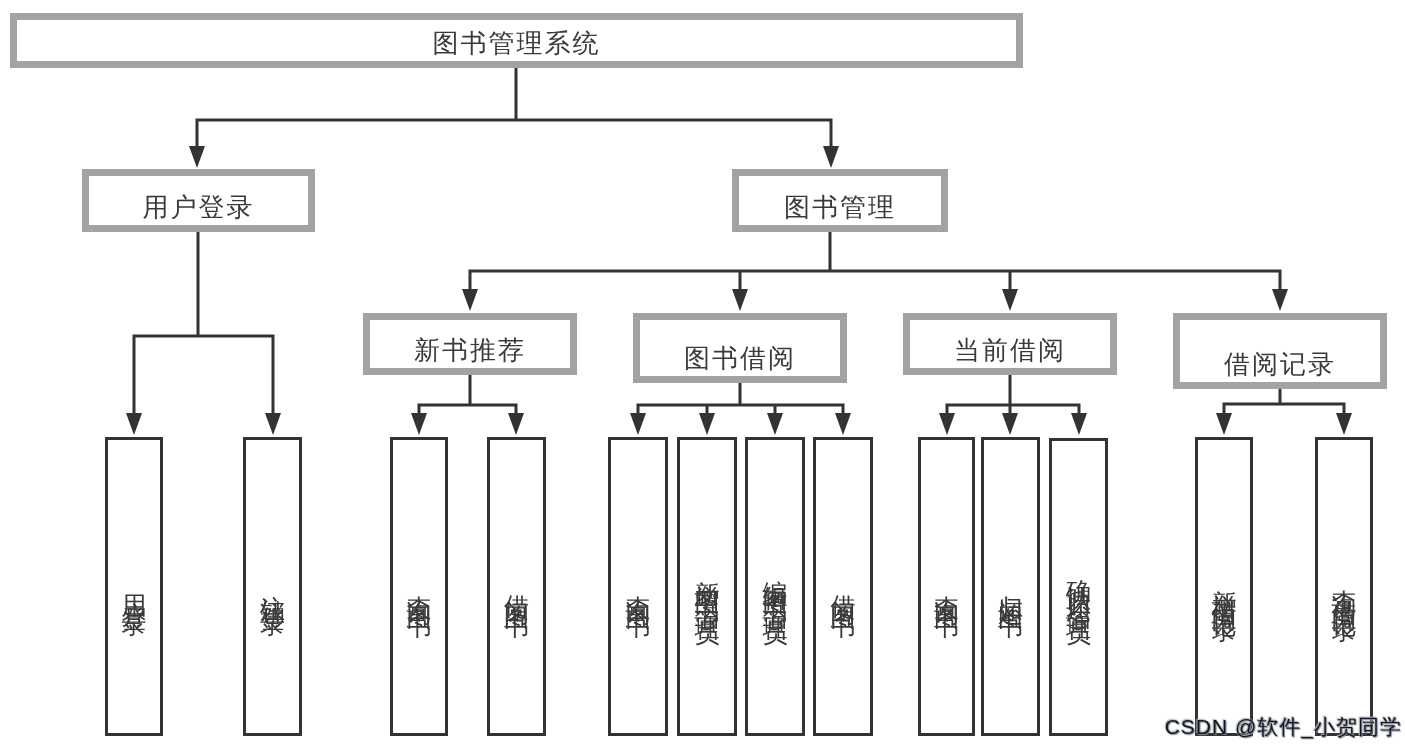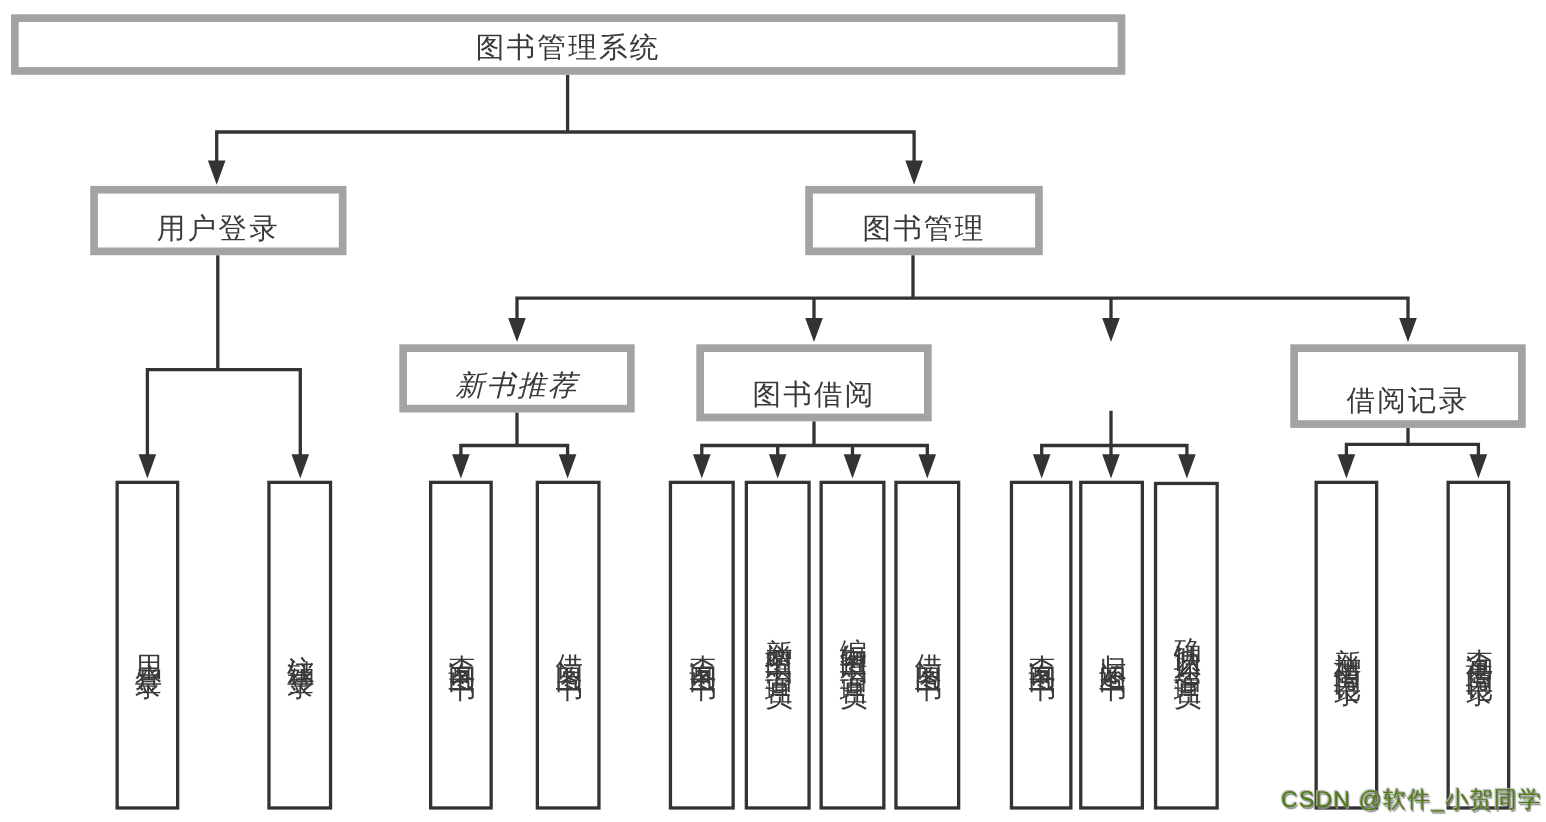--- a/index.html
+++ b/index.html
@@ -47,21 +47,21 @@
     line-height: 1;
     color: #3a3a3a;
     white-space: nowrap;
   }
   #watermark {
     position: absolute;
     right: 3px;
     bottom: 6px;
     font-size: 21px;
     letter-spacing: 1px;
-    color: #4d7c0f;
+    color: #0f172a;
     text-shadow: 1px 1px 1px #8a8a8a, -1px -1px 1px #b5b5b5, 0 0 2px #999999;
     white-space: nowrap;
   }
 </style>
 </head>
 <body>
 
 <div id="canvas">
 
   <svg id="connectors" width="1405" height="747" viewBox="0 0 1405 747">
@@ -88,25 +88,28 @@
     <span class="label">图书管理系统</span>
   </div>
 
   <div class="hbox" style="left:82px; top:169px; width:233px; height:63px;">
     <span class="label">用户登录</span>
   </div>
   <div class="hbox" style="left:712px; top:169px; width:216px; height:63px;margin-left:20px;">
     <span class="label">图书管理</span>
   </div>
 
-  <div class="hbox" style="left:363px; top:313px; width:214px; height:62px;font-style:italic;">
+  <div class="hbox" style="left:363px; top:313px; width:214px; height:62px;">
     <span class="label">新书推荐</span>
   </div>
   <div class="hbox" style="left:633px; top:313px; width:214px; height:70px;">
     <span class="label">图书借阅</span>
+  </div>
+  <div class="hbox" style="left:903px; top:313px; width:214px; height:62px;">
+    <span class="label">当前借阅</span>
   </div>
   <div class="hbox" style="left:1173px; top:313px; width:214px; height:76px;">
     <span class="label">借阅记录</span>
   </div>
 
   <div class="vbox" style="left:105px; top:437px; width:58px; height:299px;">
     <span class="label">用户登录</span>
   </div>
   <div class="vbox" style="left:243px; top:437px; width:59px; height:299px;">
     <span class="label">注销登录</span>

